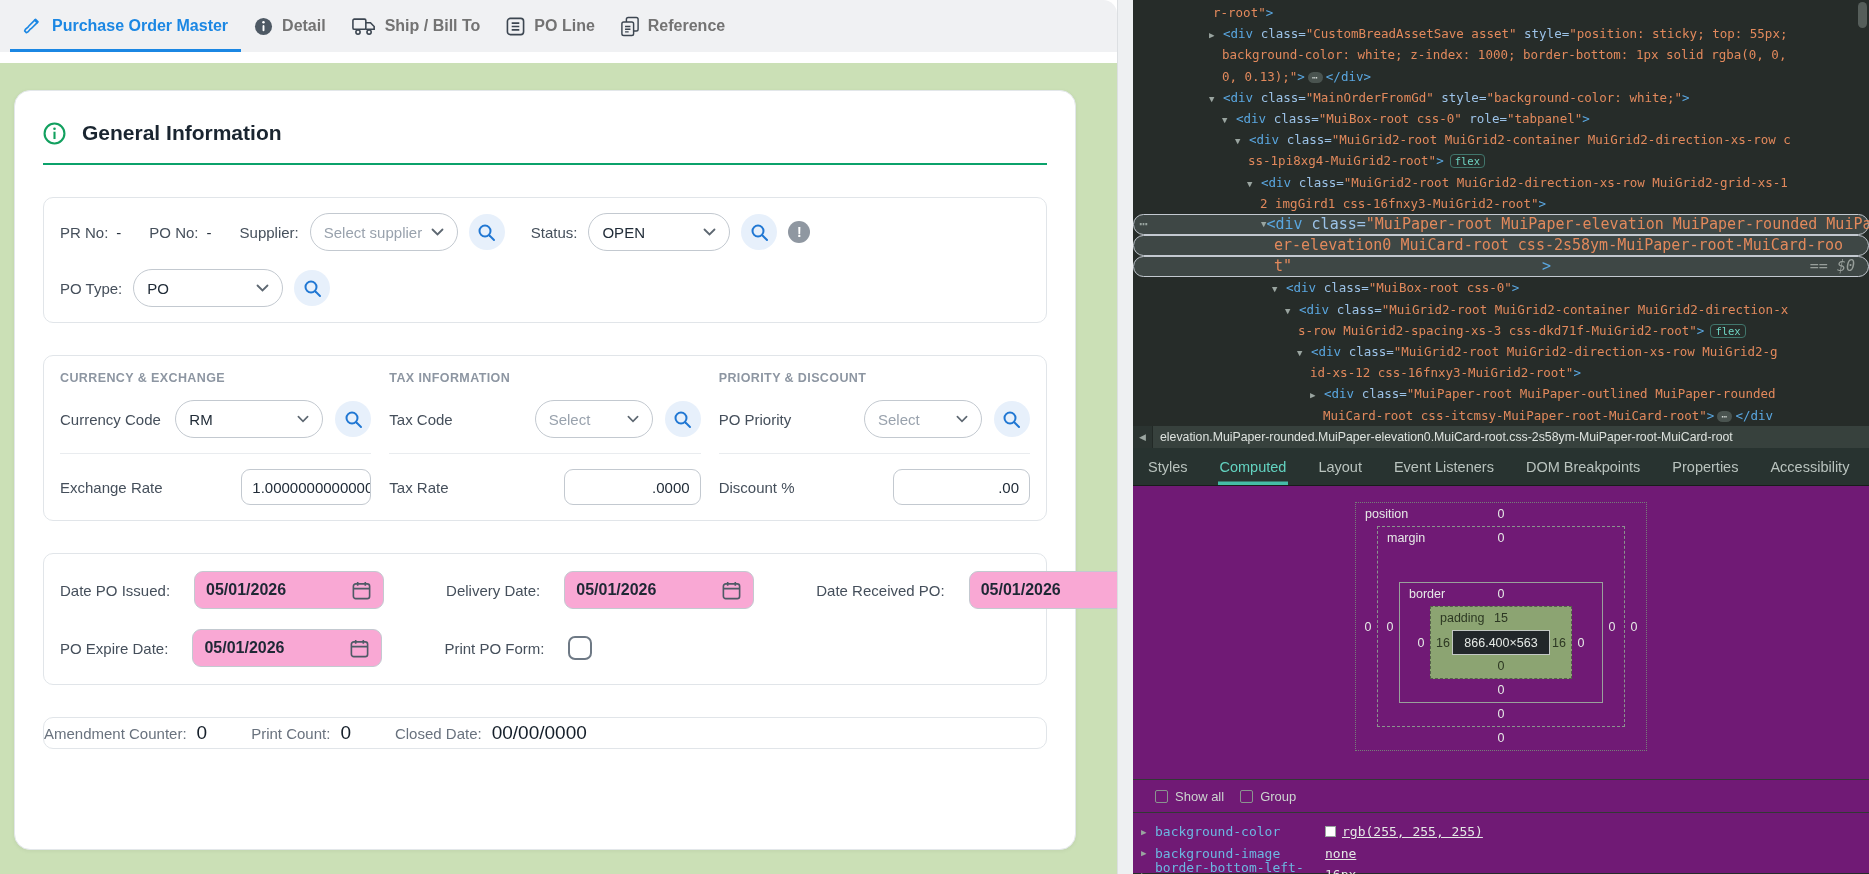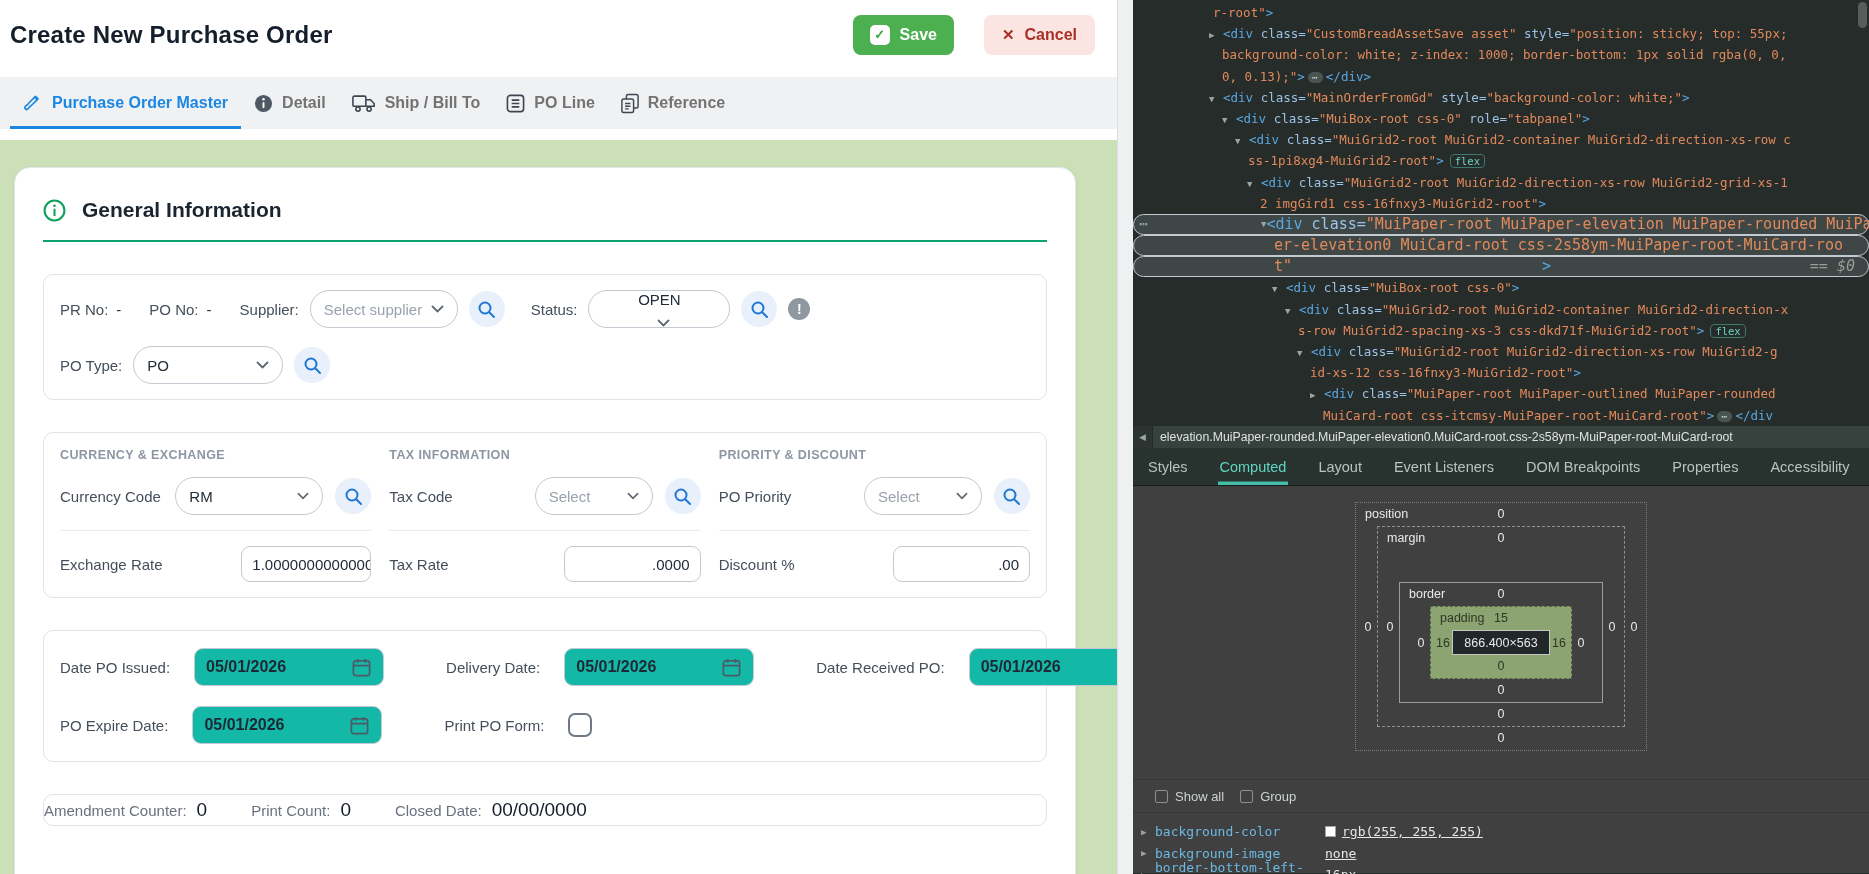--- a/index.html
+++ b/index.html
@@ -48,21 +48,21 @@
   .col-row { display:flex; align-items:center; justify-content:space-between; margin-top:15px; }
   .col-ctrl { display:flex; align-items:center; gap:12px; }
   .col-div { height:1px; background:#e9ecef; margin-top:15px; }
   .inp { height:36px; border:1.5px solid #c3c9d0; border-radius:9px; font-size:15px; color:#212c38; padding:0 10px; display:flex; align-items:center; background:#fff; }
   .inp.right { justify-content:flex-end; }
   .inp.clip { overflow:hidden; white-space:nowrap; }
 
   .daterow { display:flex; align-items:center; gap:62px; }
   .daterow + .daterow { margin-top:20px; }
   .dategrp { display:flex; align-items:center; gap:24px; }
-  .datebox { width:190px; height:38px; border:1.5px solid #c3c9d0; border-radius:9px; display:flex; align-items:center; justify-content:space-between; padding:0 11px; font-size:16px; font-weight:bold; color:#1e2835; background:#14b8a6; cursor:pointer; }
+  .datebox { width:190px; height:38px; border:1.5px solid #c3c9d0; border-radius:9px; display:flex; align-items:center; justify-content:space-between; padding:0 11px; font-size:16px; font-weight:bold; color:#1e2835; background:#f9a8d4; cursor:pointer; }
   .checkbox { width:24px; height:24px; border:2px solid #6e7985; border-radius:7px; background:#fff; cursor:pointer; }
 
   .counters { display:flex; align-items:center; gap:44px; padding:4px 0; }
   .cnt { display:flex; align-items:baseline; gap:10px; }
   .lbl2 { font-size:15px; color:#69727e; }
   .big { font-size:19px; color:#141e29; }
 
   
   .devtools { position:absolute; left:1133px; top:0; width:736px; height:874px; background:#262c29; overflow:hidden; }
   .dt-tree { height:426px; padding-top:2px; font-family:"DejaVu Sans Mono", monospace; font-size:12.5px; overflow:hidden; }
@@ -78,21 +78,21 @@
   .sg-more { background:#4a5450; color:#d2d8d4; border-radius:8px; font-size:10px; padding:0 4px; margin:0 3px; letter-spacing:1px; }
 
   .dt-crumbbar { height:22px; background:#37413d; display:flex; align-items:center; font-size:12.3px; color:#dde2de; overflow:hidden; }
   .crumb-nav { width:20px; height:22px; background:#2b3431; color:#9aa5a0; display:flex; align-items:center; justify-content:center; font-size:9px; flex:none; border-right:1px solid #222926; cursor:pointer; }
   .crumb-text { padding-left:7px; white-space:nowrap; cursor:pointer; }
 
   .dt-tabs { height:38px; background:#283330; display:flex; gap:28px; padding-left:13px; font-size:14.5px; color:#b9c3be; align-items:stretch; border-bottom:1px solid #181d1b; }
   .dt-tab { display:flex; align-items:center; padding:0 2px; cursor:pointer; white-space:nowrap; }
   .dt-tab.act { color:#63d3c0; box-shadow:inset 0 -3.5px 0 #45bca7; }
 
-  .dt-computed { height:387px; background:#404040; }
+  .dt-computed { height:387px; background:#701a75; }
   .bm-wrap { display:flex; justify-content:center; padding-top:16px; }
   .bm { color:#e6eae7; font-size:12.5px; position:relative; }
   .bm-top, .bm-bot { height:23px; line-height:23px; text-align:center; }
   .bm-mid { display:flex; align-items:center; justify-content:center; }
   .bm-side { min-width:18px; text-align:center; }
   .bm-lbl { position:absolute; left:9px; top:4px; }
   .bm-position { border:1px dotted #767e79; padding:0 3px; }
   .bm-margin { border:1px dashed #8b938e; padding:0 3px; }
   .bm-border { border:1px solid #99a09b; padding:0 12px;margin-top:32px; }
   .bm-padding { border:1px dashed #55624a; padding:0 3px; background:#8ca472; color:#2d3823; }
@@ -113,33 +113,20 @@
   .swatch { width:11px; height:11px; border:1px solid #9aa5a0; display:inline-block; }
   .dt-scroll-thumb { position:absolute; right:2px; top:2px; width:9px; height:26px; border-radius:5px; background:#565e5a; }
 </style>
 </head>
 <body>
 
 <div class="stage">
 
   <div class="app">
 
-    <div class="app-header">
-      <div class="page-title">Create New Purchase Order</div>
-      <div class="hdr-actions">
-        <button class="btn-save">
-          <span class="save-ic">✓</span>
-          <span>Save</span>
-        </button>
-        <button class="btn-cancel">
-          <span class="x-ic">✕</span>
-          <span>Cancel</span>
-        </button>
-      </div>
-    </div>
 
     <div class="tabstrip">
       <div class="tab active">
         <span class="tico">
           <svg width="20" height="20" viewBox="0 0 24 24" fill="none" stroke="#1b87e3" stroke-width="2" stroke-linejoin="round">
               <path d="M4 20c4-1 3-4 6-5l8-8-3-3-8 8c-1 3-4 2-5 6z"></path>
               <path d="M14 5l3 3" stroke-linecap="round"></path>
             </svg>
         </span>
         <span>Purchase Order Master</span>
@@ -223,21 +210,21 @@
               </div>
               <button class="searchbtn">
                 <svg width="19" height="19" viewBox="0 0 19 19" fill="none" stroke="#2077d3" stroke-width="2" stroke-linecap="round">
                     <circle cx="8" cy="8" r="5.5"></circle>
                     <path d="M12.5 12.5 17 17"></path>
                   </svg>
               </button>
             </div>
             <div class="grp" style="gap:11px;">
               <span class="lbl">Status:</span>
-              <div class="sel" style="width:142px;flex-direction:column;">
+              <div class="sel" style="width:142px;">
                 <span>OPEN</span>
                 <span class="chev">
                     <svg width="13" height="8" viewBox="0 0 13 8" fill="none" stroke="#5d6771" stroke-width="1.8" stroke-linecap="round">
                       <path d="M1.5 1.5 6.5 6.5 11.5 1.5"></path>
                     </svg>
                   </span>
               </div>
               <button class="searchbtn">
                 <svg width="19" height="19" viewBox="0 0 19 19" fill="none" stroke="#2077d3" stroke-width="2" stroke-linecap="round">
                     <circle cx="8" cy="8" r="5.5"></circle>

